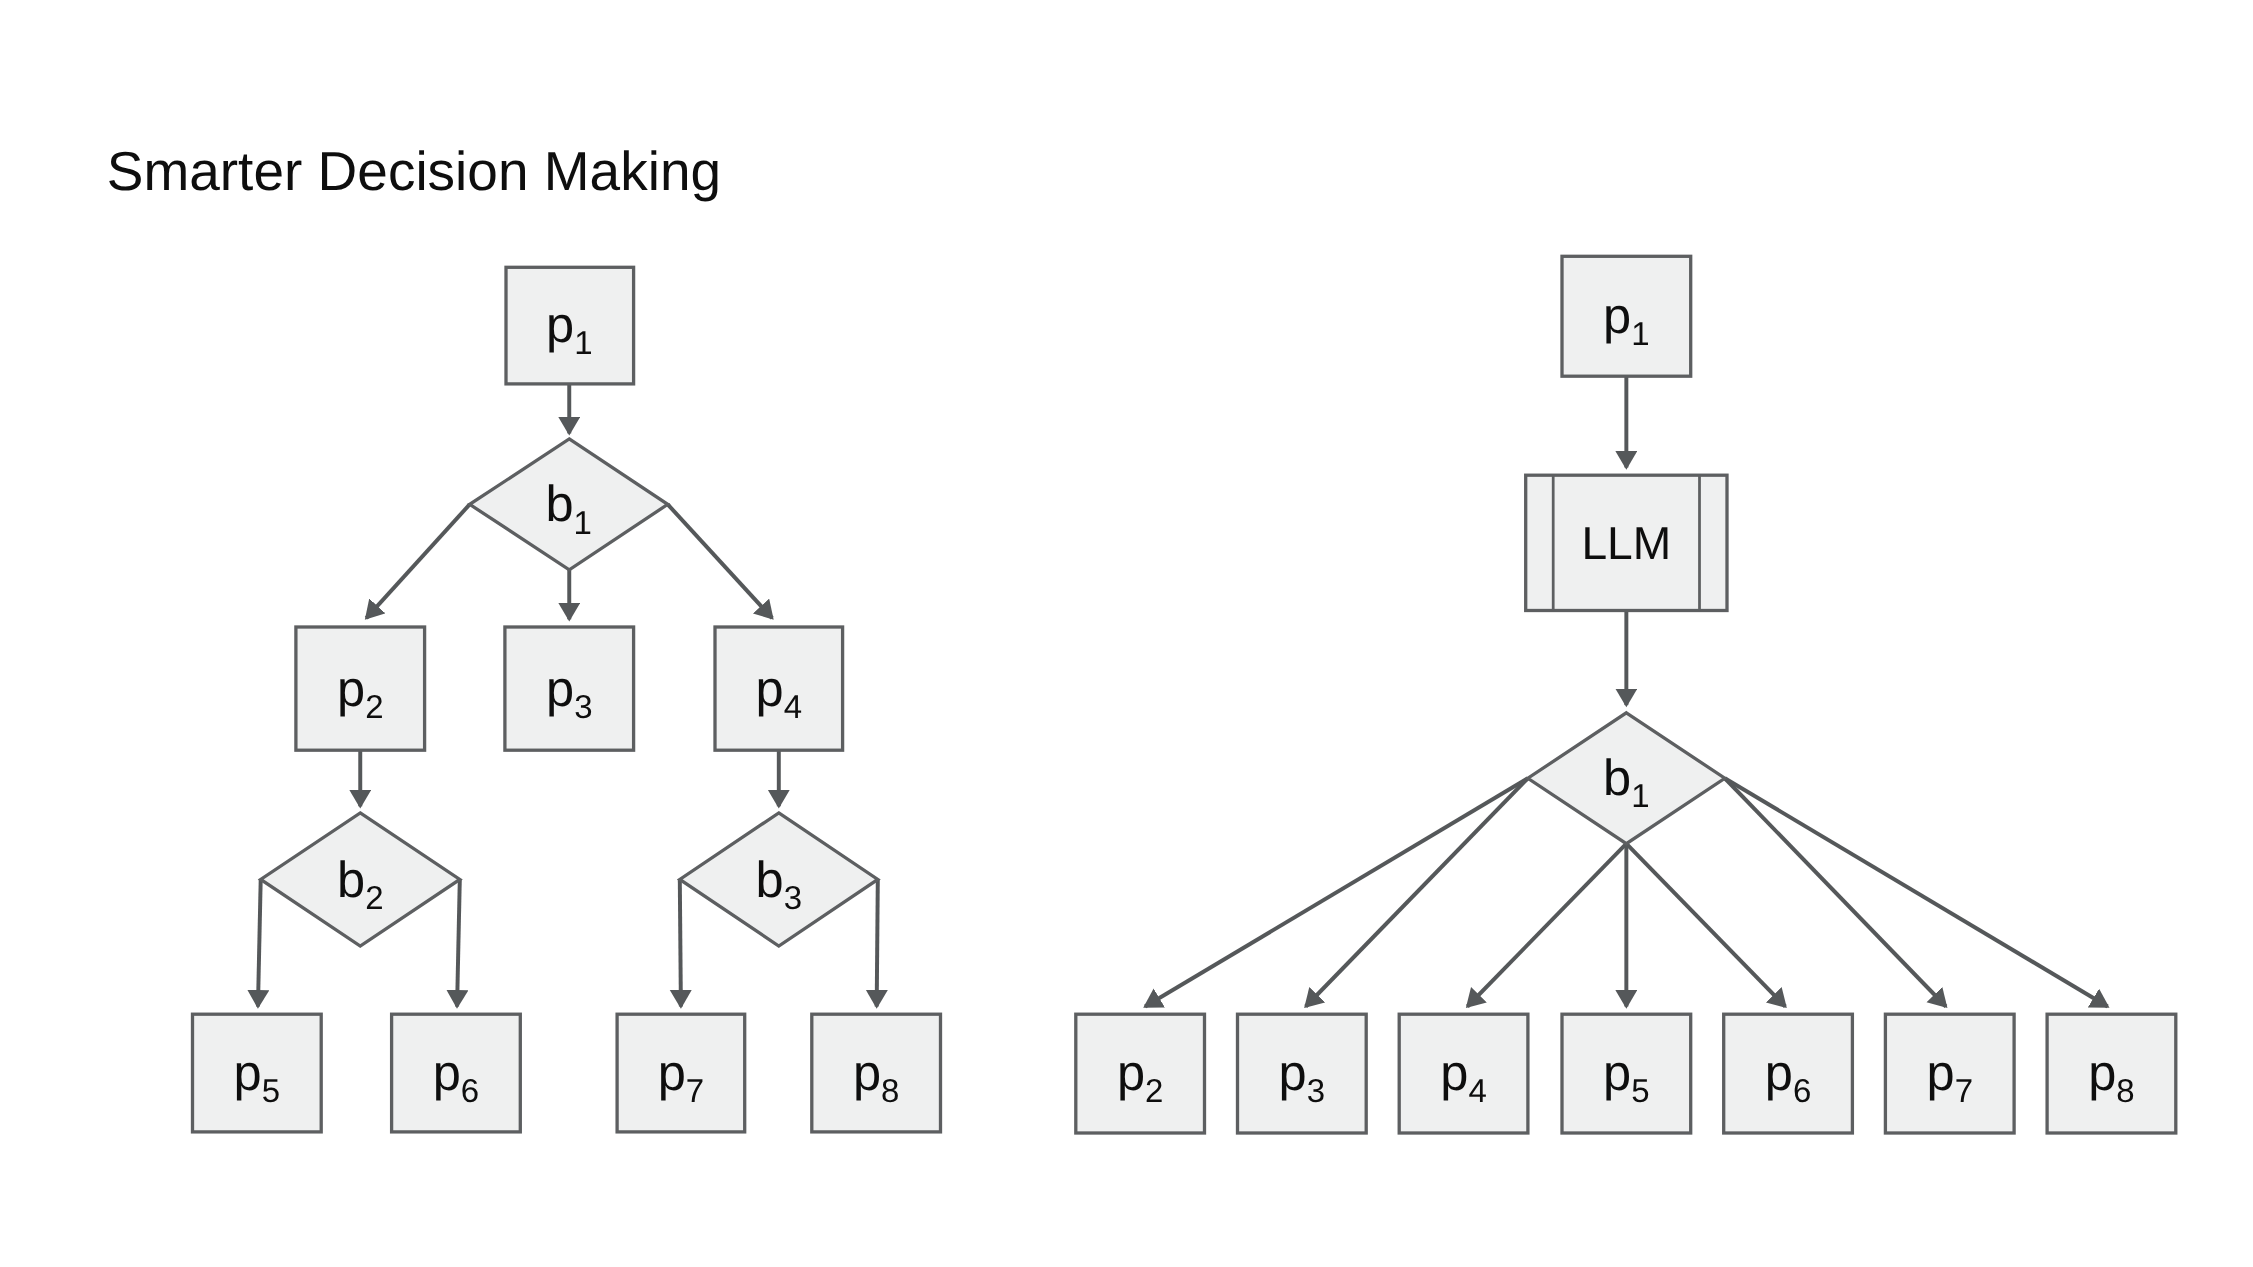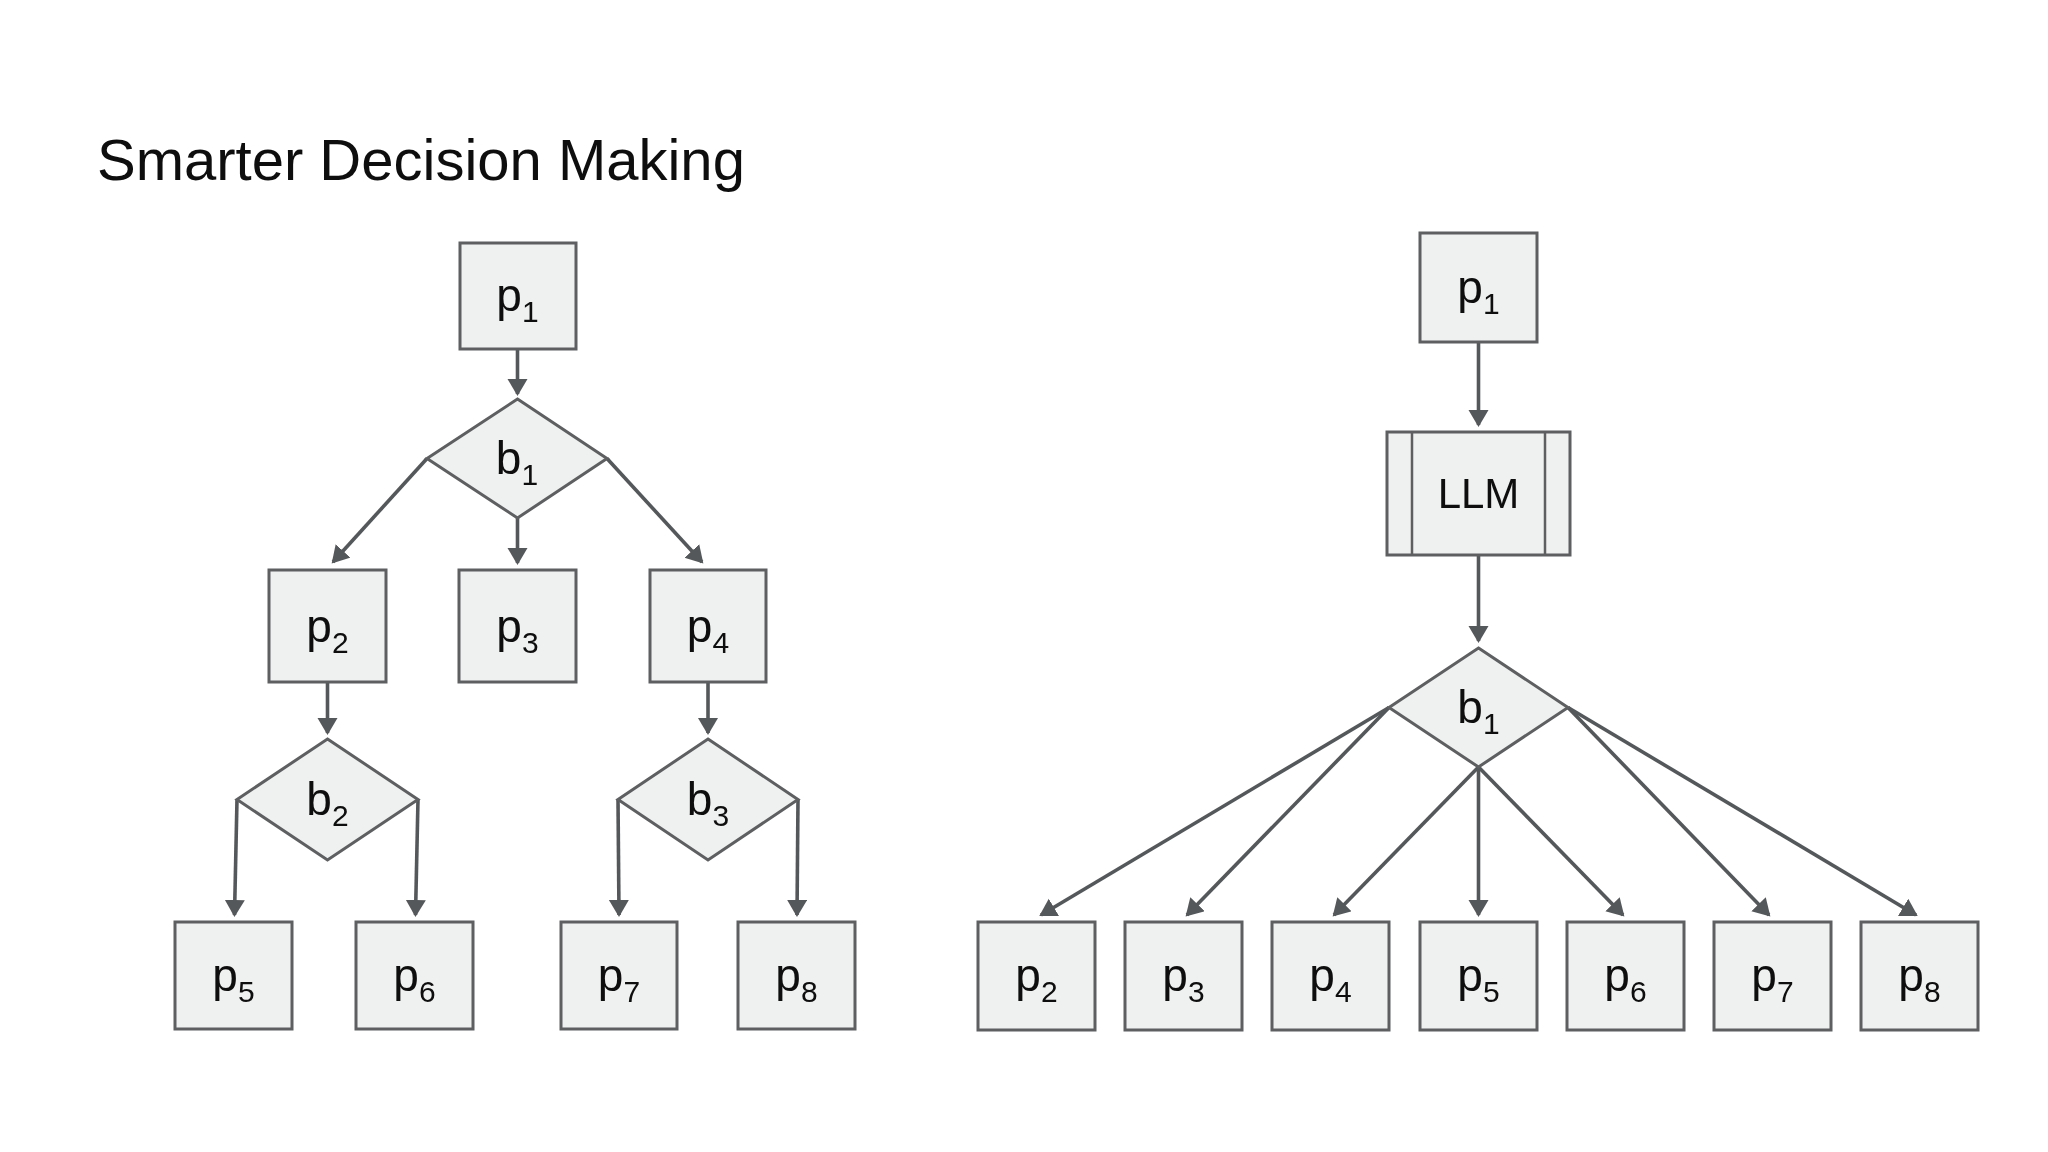--- a/index.html
+++ b/index.html
@@ -8,21 +8,21 @@
     width: 2048px;
     height: 1152px;
     background: #ffffff;
     overflow: hidden;
     font-family: "Liberation Sans", sans-serif;
   }
   .slide-title {
     position: absolute;
     left: 97px;
     top: 130px;
-    font-size: 58px;
+    font-size: 50px;
     font-weight: 400;
     line-height: 1.05;
     color: #0e0e0e;
     white-space: nowrap;
   }
   svg.diagram {
     position: absolute;
     left: 0;
     top: 0;
   }

